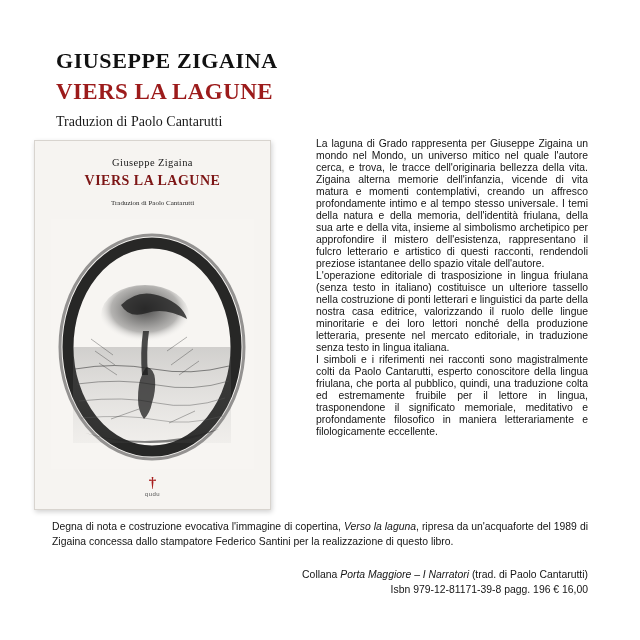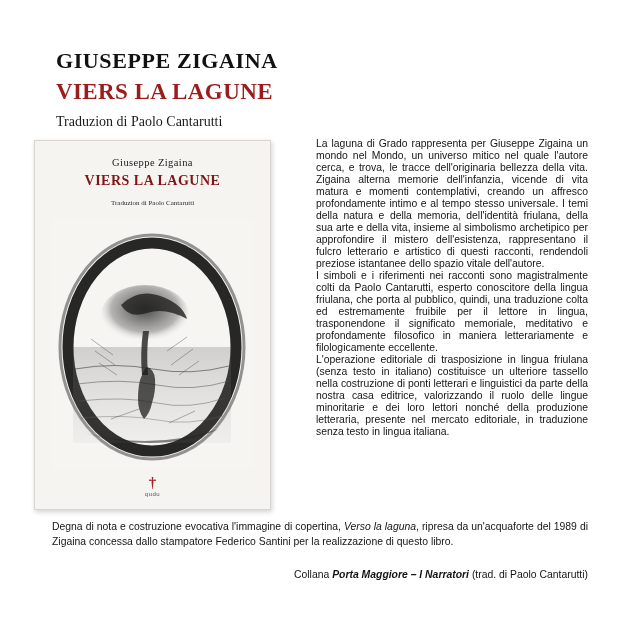--- a/index.html
+++ b/index.html
@@ -171,21 +171,20 @@
     top: 567px;
     width: 360px;
     text-align: right;
     font-family: "Liberation Sans", sans-serif;
     font-size: 10.4px;
     line-height: 15px;
     color: #141414;
   }
   .colophon .series-name {
     font-style: italic;
-    font-weight: bold;
   }
 </style>
 </head>
 <body>
 
 <div class="page">
 
   <div class="header">
     <div class="author-name">GIUSEPPE ZIGAINA</div>
     <div class="book-title">VIERS LA LAGUNE</div>
@@ -243,25 +242,26 @@
 
       <div class="cover-logo">
         <div class="mark">†</div>
         <div class="publisher">qudu</div>
       </div>
     </div>
   </div>
 
   <div class="body-text">
     <p>La laguna di Grado rappresenta per Giuseppe Zigaina un mondo nel Mondo, un universo mitico nel quale l'autore cerca, e trova, le tracce dell'originaria bellezza della vita. Zigaina alterna memorie dell'infanzia, vicende di vita matura e momenti contemplativi, creando un affresco profondamente intimo e al tempo stesso universale. I temi della natura e della memoria, dell'identità friulana, della sua arte e della vita, insieme al simbolismo archetipico per approfondire il mistero dell'esistenza, rappresentano il fulcro letterario e artistico di questi racconti, rendendoli preziose istantanee dello spazio vitale dell'autore.</p>
+    <p>L'operazione editoriale di trasposizione in lingua friulana (senza testo in italiano) costituisce un ulteriore tassello nella costruzione di ponti letterari e linguistici da parte della nostra casa editrice, valorizzando il ruolo delle lingue minoritarie e dei loro lettori nonché della produzione letteraria, presente nel mercato editoriale, in traduzione senza testo in lingua italiana.</p>
     <p>I simboli e i riferimenti nei racconti sono magistralmente colti da Paolo Cantarutti, esperto conoscitore della lingua friulana, che porta al pubblico, quindi, una traduzione colta ed estremamente fruibile per il lettore in lingua, trasponendone il significato memoriale, meditativo e profondamente filosofico in maniera letterariamente e filologicamente eccellente.</p>
-    <p>L'operazione editoriale di trasposizione in lingua friulana (senza testo in italiano) costituisce un ulteriore tassello nella costruzione di ponti letterari e linguistici da parte della nostra casa editrice, valorizzando il ruolo delle lingue minoritarie e dei loro lettori nonché della produzione letteraria, presente nel mercato editoriale, in traduzione senza testo in lingua italiana.</p>
   </div>
 
   <div class="bottom-note">
     <span>Degna di nota e costruzione evocativa l'immagine di copertina, </span><i>Verso la laguna</i><span>, ripresa da un'acquaforte del 1989 di Zigaina concessa dallo stampatore Federico Santini per la realizzazione di questo libro.</span>
   </div>
 
   <div class="colophon">
     <div><span>Collana </span><span class="series-name">Porta Maggiore – I Narratori</span><span> (trad. di Paolo Cantarutti)</span></div>
+    <div>Isbn 979-12-81171-39-8 pagg. 196 € 16,00</div>
   </div>
 
 </div>
 
 </body></html>

